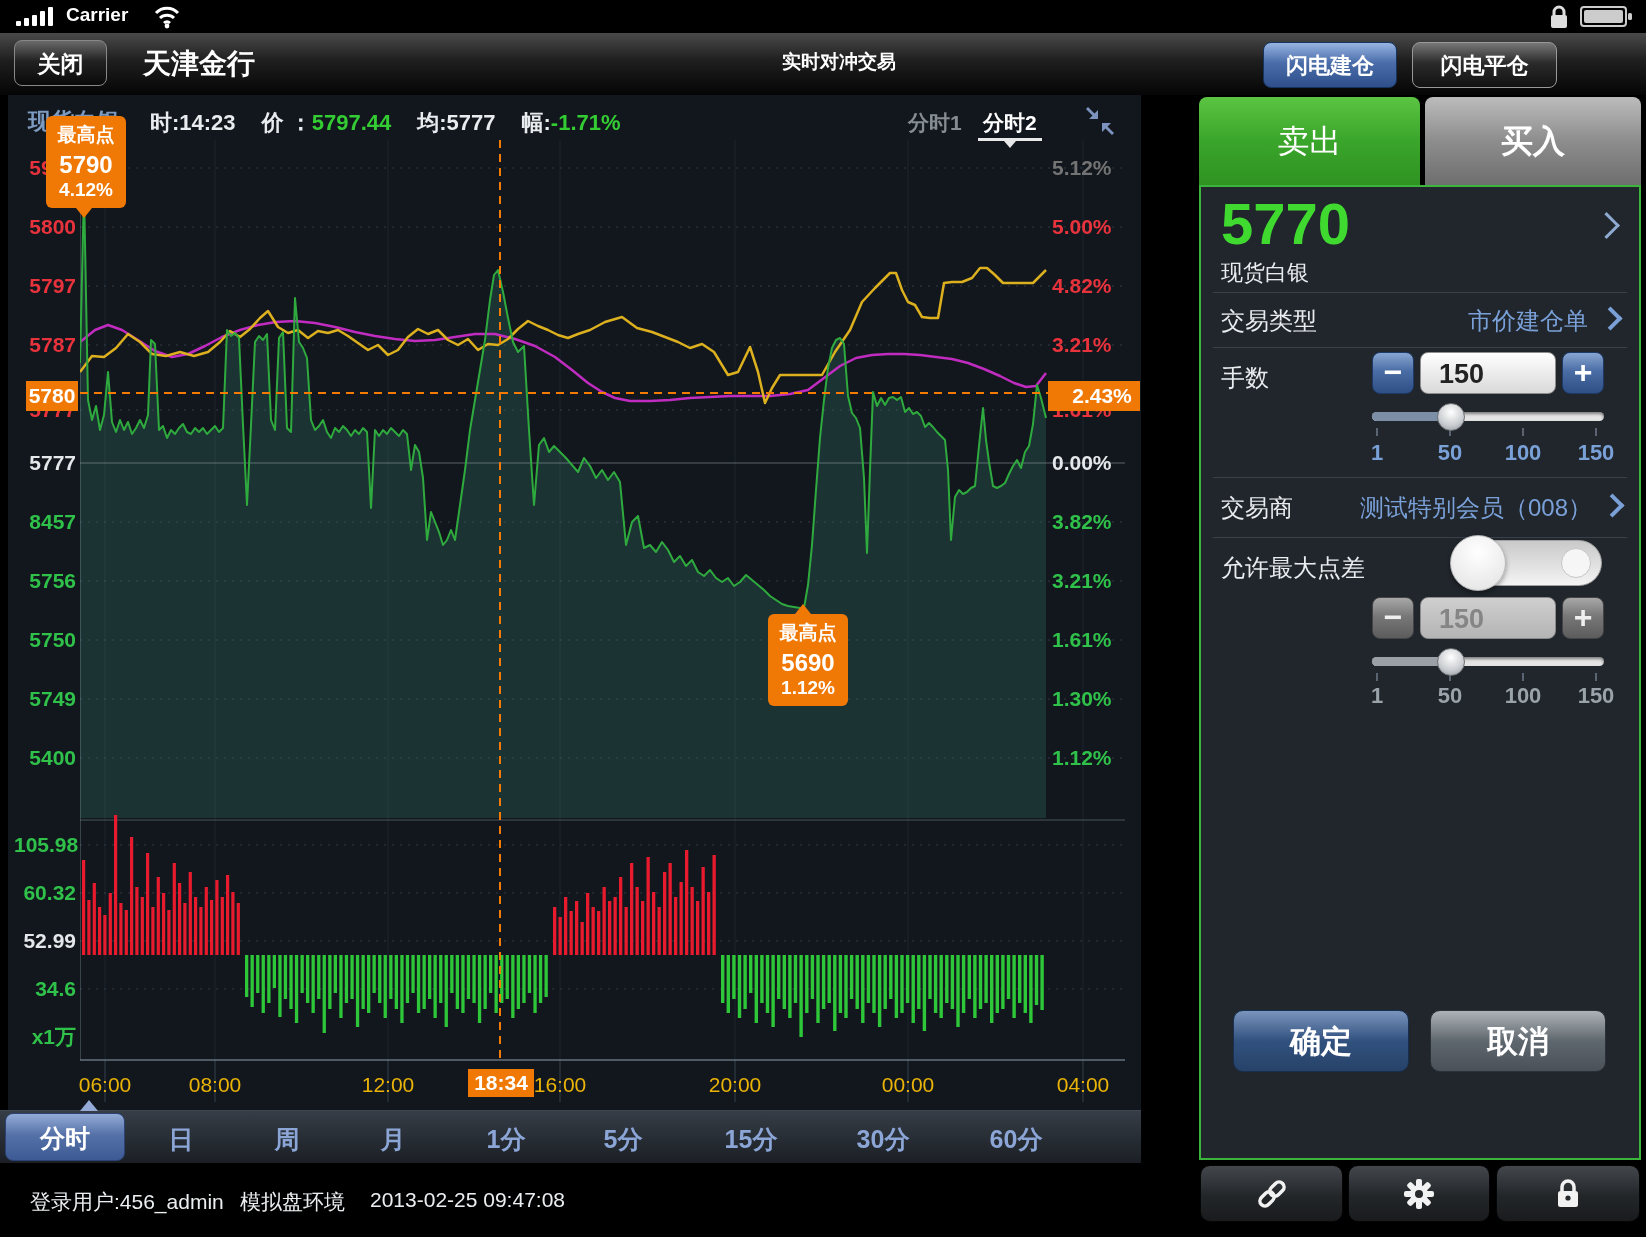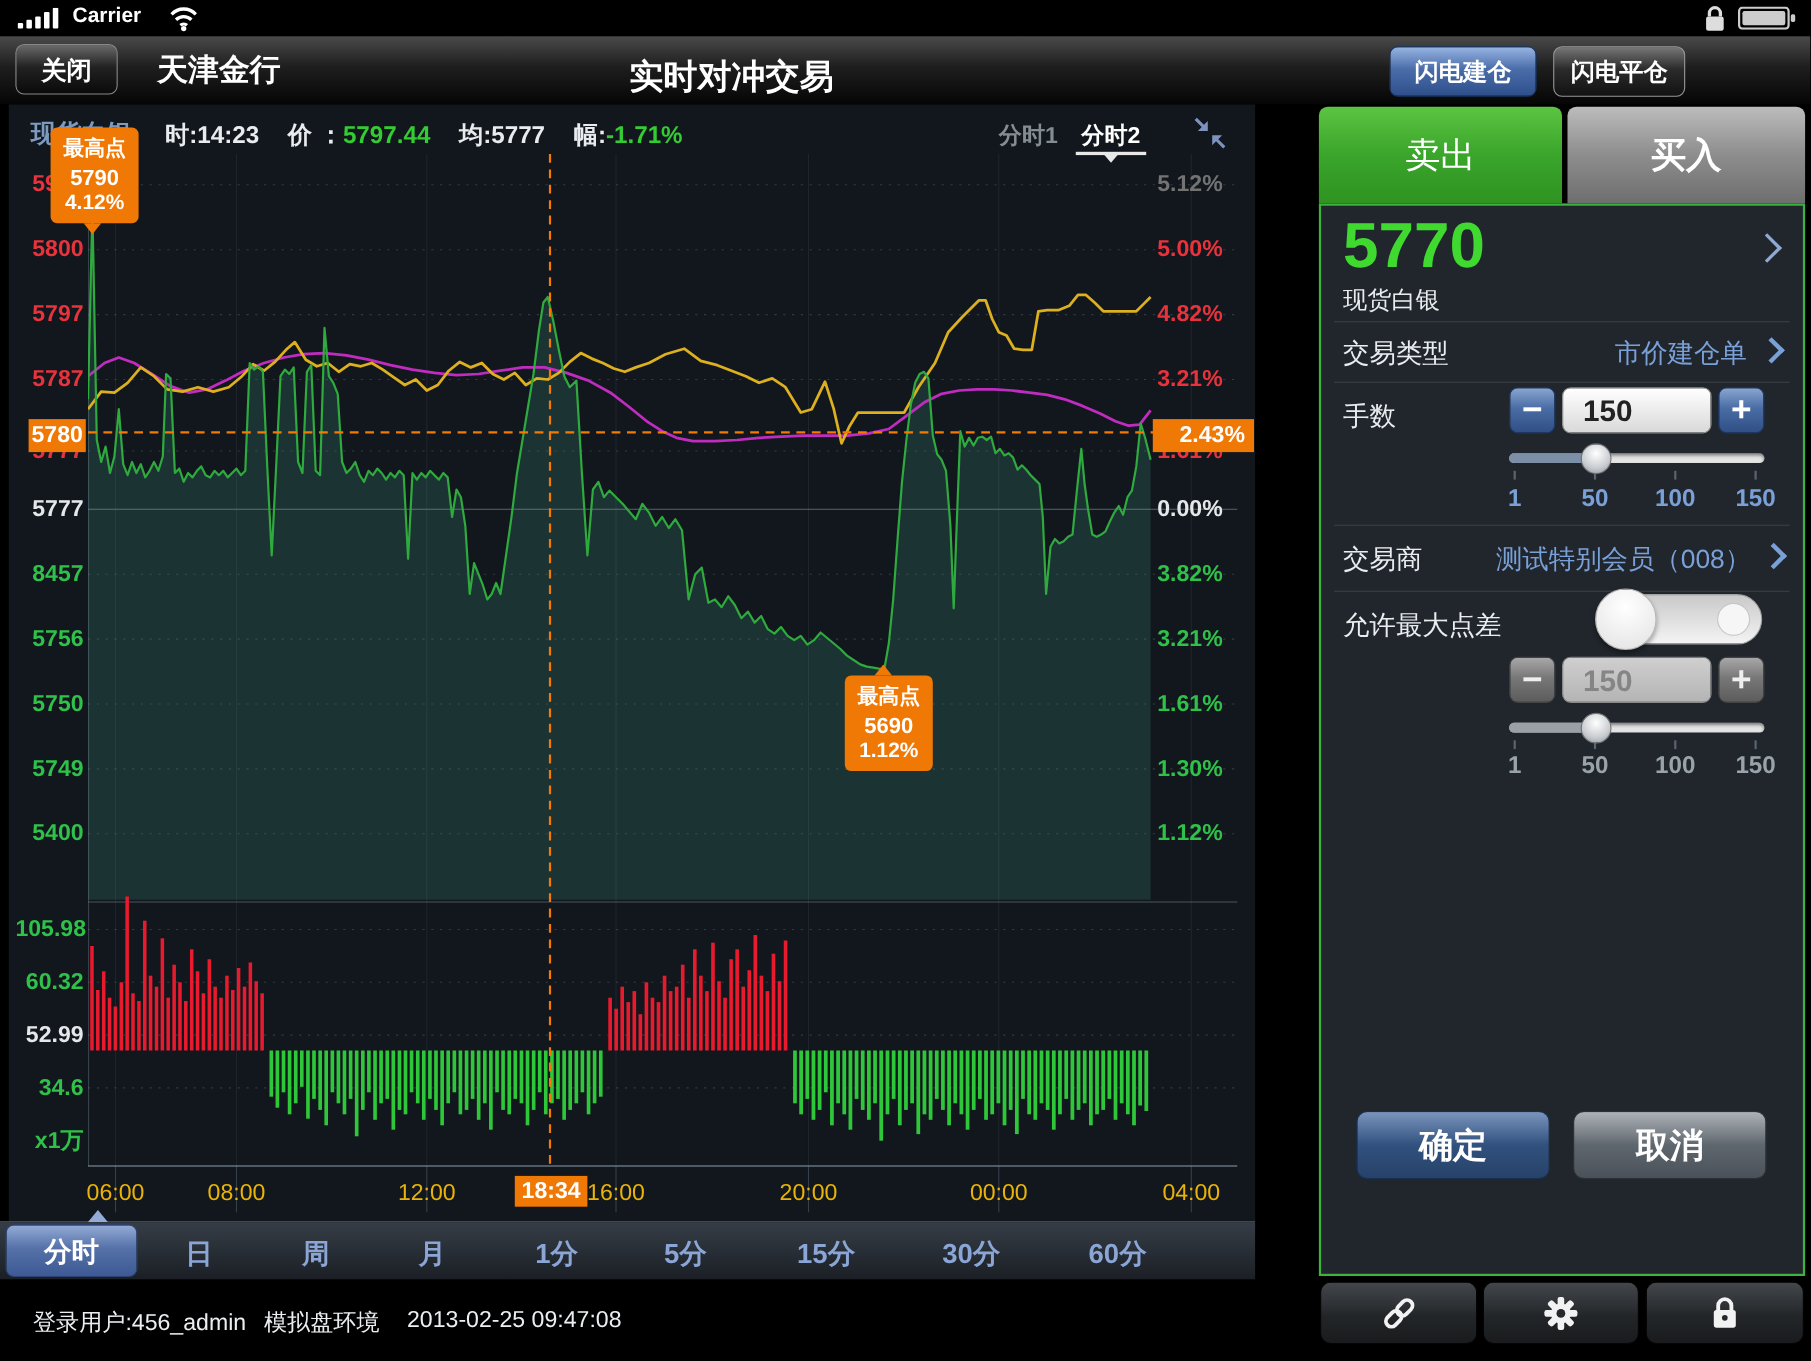--- a/index.html
+++ b/index.html
@@ -11,25 +11,25 @@
   .statusbar{position:absolute;left:0;top:0;width:100%;height:33px;background:#000;}
   .carrier{position:absolute;left:66px;top:4px;color:#fff;font-size:19px;font-weight:bold;}
 
   
   .navbar{position:absolute;left:0;top:33px;width:100%;height:62px;
           background:linear-gradient(#4a4a4a 0%,#1e1e1e 45%,#050505 100%);border-bottom:1px solid #000;}
   .btn-close{position:absolute;left:14px;top:7px;width:93px;height:46px;border-radius:8px;
           background:linear-gradient(#6a6a6a 0%,#222 45%,#0a0a0a 100%);border:1px solid #888;
           color:#fff;font-size:23px;font-weight:bold;text-align:center;line-height:46px;box-sizing:border-box;}
   .brand{position:absolute;left:143px;top:12px;color:#fff;font-size:28px;font-weight:bold;}
-  .nav-title{position:absolute;left:572px;top:16px;width:300px;text-align:left;color:#fff;font-size:31px;font-weight:bold;}
+  .nav-title{position:absolute;left:596px;top:16px;width:300px;text-align:right;color:#fff;font-size:19px;font-weight:bold;}
   .btn-flash-open{position:absolute;left:1263px;top:9px;width:134px;height:46px;border-radius:8px;
           background:linear-gradient(#97b4e2 0%,#4a6daa 45%,#2e4f8a 100%);border:1px solid #16345f;
           color:#fff;font-size:22px;font-weight:bold;text-align:center;line-height:46px;box-sizing:border-box;}
-  .btn-flash-close{position:absolute;left:1412px;top:9px;width:120px;height:46px;border-radius:8px;
+  .btn-flash-close{position:absolute;left:1412px;top:9px;width:145px;height:46px;border-radius:8px;
           background:linear-gradient(#777 0%,#2b2b2b 45%,#121212 100%);border:1px solid #999;
           color:#fff;font-size:22px;font-weight:bold;text-align:center;line-height:46px;box-sizing:border-box;}
 
   
   .chart-bg{position:absolute;left:8px;top:95px;width:1133px;height:1015px;background:#12171d;}
   .instr{position:absolute;left:28px;top:106px;color:#7d9ac0;font-size:23px;font-weight:bold;z-index:4;}
   .chart-header{position:absolute;left:150px;top:108px;display:flex;gap:26px;color:#e8ecef;
           font-size:22px;font-weight:bold;z-index:4;}
   .grn{color:#33cc33;}
   .vt1{position:absolute;left:908px;top:109px;color:#868c94;font-size:21px;font-weight:bold;z-index:4;}
@@ -46,21 +46,21 @@
 
   .tag{position:absolute;background:#f07804;color:#fff;font-weight:bold;font-size:21px;
        text-align:center;line-height:30px;height:30px;z-index:5;}
   .tag-left{left:26px;top:381px;width:52px;}
   .tag-right{left:1048px;top:381px;width:76px;padding-left:16px;}
   .tag-time{left:468px;top:1069px;width:66px;height:28px;line-height:28px;}
 
   .callout{position:absolute;width:76px;background:#f07804;border-radius:6px;color:#fff;text-align:center;
        font-weight:bold;padding:6px 2px 7px 2px;z-index:6;}
   .callout .t{font-size:19px;}
-  .callout .v{font-size:20px;margin-top:3px;}
+  .callout .v{font-size:24px;margin-top:3px;}
   .callout .p{font-size:19px;}
   .callout-high{left:46px;top:116px;}
   .callout-high .ptr{position:absolute;left:30px;bottom:-10px;width:0;height:0;
        border-left:8px solid transparent;border-right:8px solid transparent;border-top:10px solid #f07804;}
   .callout-low{left:768px;top:614px;}
   .callout-low .ptr{position:absolute;left:27px;top:-10px;width:0;height:0;
        border-left:8px solid transparent;border-right:8px solid transparent;border-bottom:10px solid #f07804;}
 
   #plot{position:absolute;left:80px;top:140px;z-index:1;}
 

